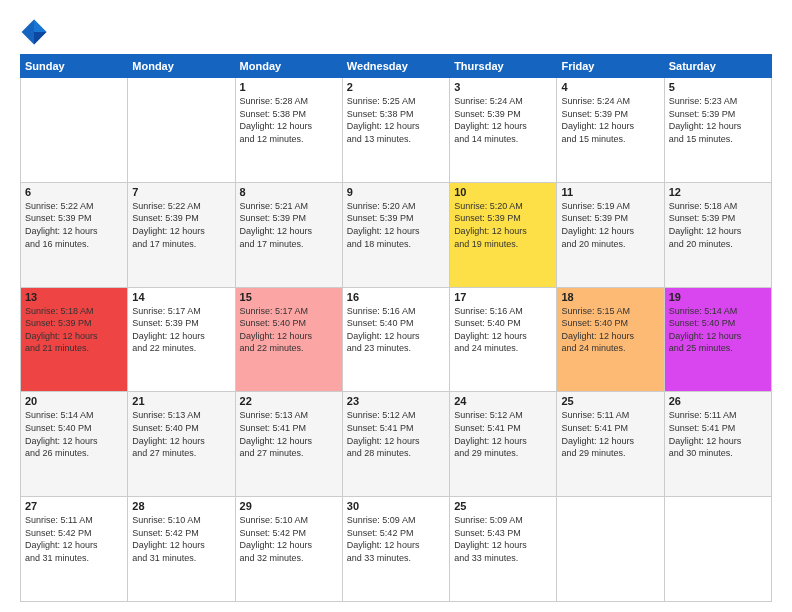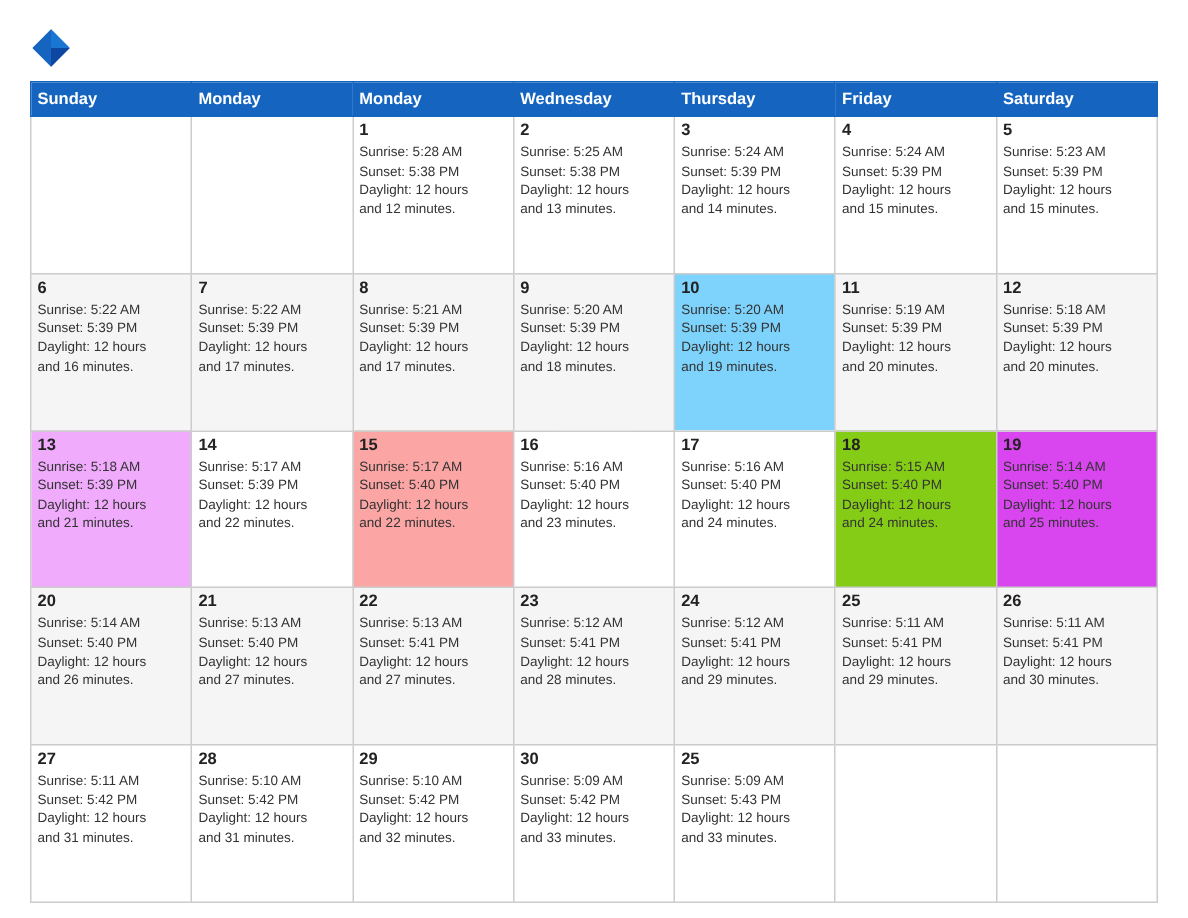--- a/index.html
+++ b/index.html
@@ -193,21 +193,21 @@
 Daylight: 12 hours
 and 17 minutes.</div>
           </td>
           <td style="background: rgb(245, 245, 245);">
             <span class="day-num">9</span>
             <div class="day-info" style="white-space: pre-line;">Sunrise: 5:20 AM
 Sunset: 5:39 PM
 Daylight: 12 hours
 and 18 minutes.</div>
           </td>
-          <td style="background: #7dd3fc;">
+          <td style="background: #fde047;">
             <span class="day-num">10</span>
             <div class="day-info" style="white-space: pre-line;">Sunrise: 5:20 AM
 Sunset: 5:39 PM
 Daylight: 12 hours
 and 19 minutes.</div>
           </td>
           <td style="background: rgb(245, 245, 245);">
             <span class="day-num">11</span>
             <div class="day-info" style="white-space: pre-line;">Sunrise: 5:19 AM
 Sunset: 5:39 PM
@@ -216,21 +216,21 @@
           </td>
           <td style="background: rgb(245, 245, 245);">
             <span class="day-num">12</span>
             <div class="day-info" style="white-space: pre-line;">Sunrise: 5:18 AM
 Sunset: 5:39 PM
 Daylight: 12 hours
 and 20 minutes.</div>
           </td>
         </tr>
         <tr>
-          <td style="background: #f0abfc;">
+          <td style="background: #ef4444;">
             <span class="day-num">13</span>
             <div class="day-info" style="white-space: pre-line;">Sunrise: 5:18 AM
 Sunset: 5:39 PM
 Daylight: 12 hours
 and 21 minutes.</div>
           </td>
           <td style="background: rgb(255, 255, 255);">
             <span class="day-num">14</span>
             <div class="day-info" style="white-space: pre-line;">Sunrise: 5:17 AM
 Sunset: 5:39 PM
@@ -251,21 +251,21 @@
 Daylight: 12 hours
 and 23 minutes.</div>
           </td>
           <td style="background: rgb(255, 255, 255);">
             <span class="day-num">17</span>
             <div class="day-info" style="white-space: pre-line;">Sunrise: 5:16 AM
 Sunset: 5:40 PM
 Daylight: 12 hours
 and 24 minutes.</div>
           </td>
-          <td style="background: #84cc16;">
+          <td style="background: #fdba74;">
             <span class="day-num">18</span>
             <div class="day-info" style="white-space: pre-line;">Sunrise: 5:15 AM
 Sunset: 5:40 PM
 Daylight: 12 hours
 and 24 minutes.</div>
           </td>
           <td style="background: #d946ef;">
             <span class="day-num">19</span>
             <div class="day-info" style="white-space: pre-line;">Sunrise: 5:14 AM
 Sunset: 5:40 PM

